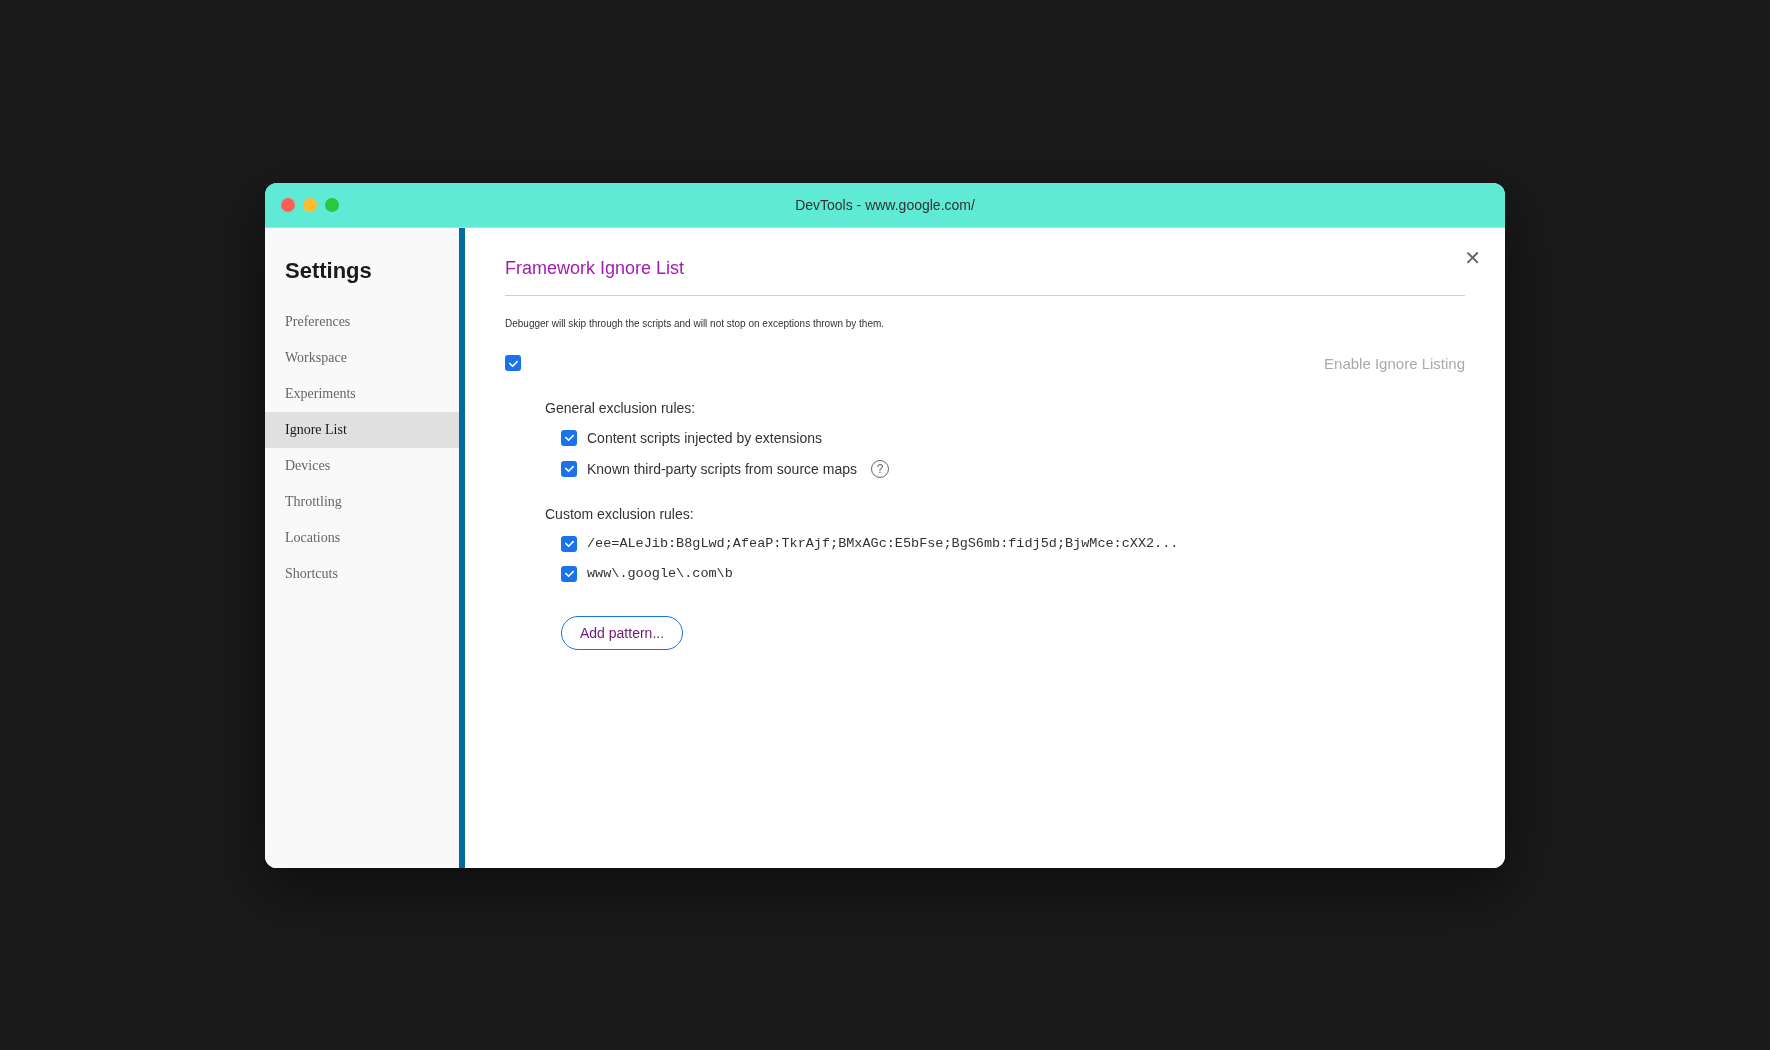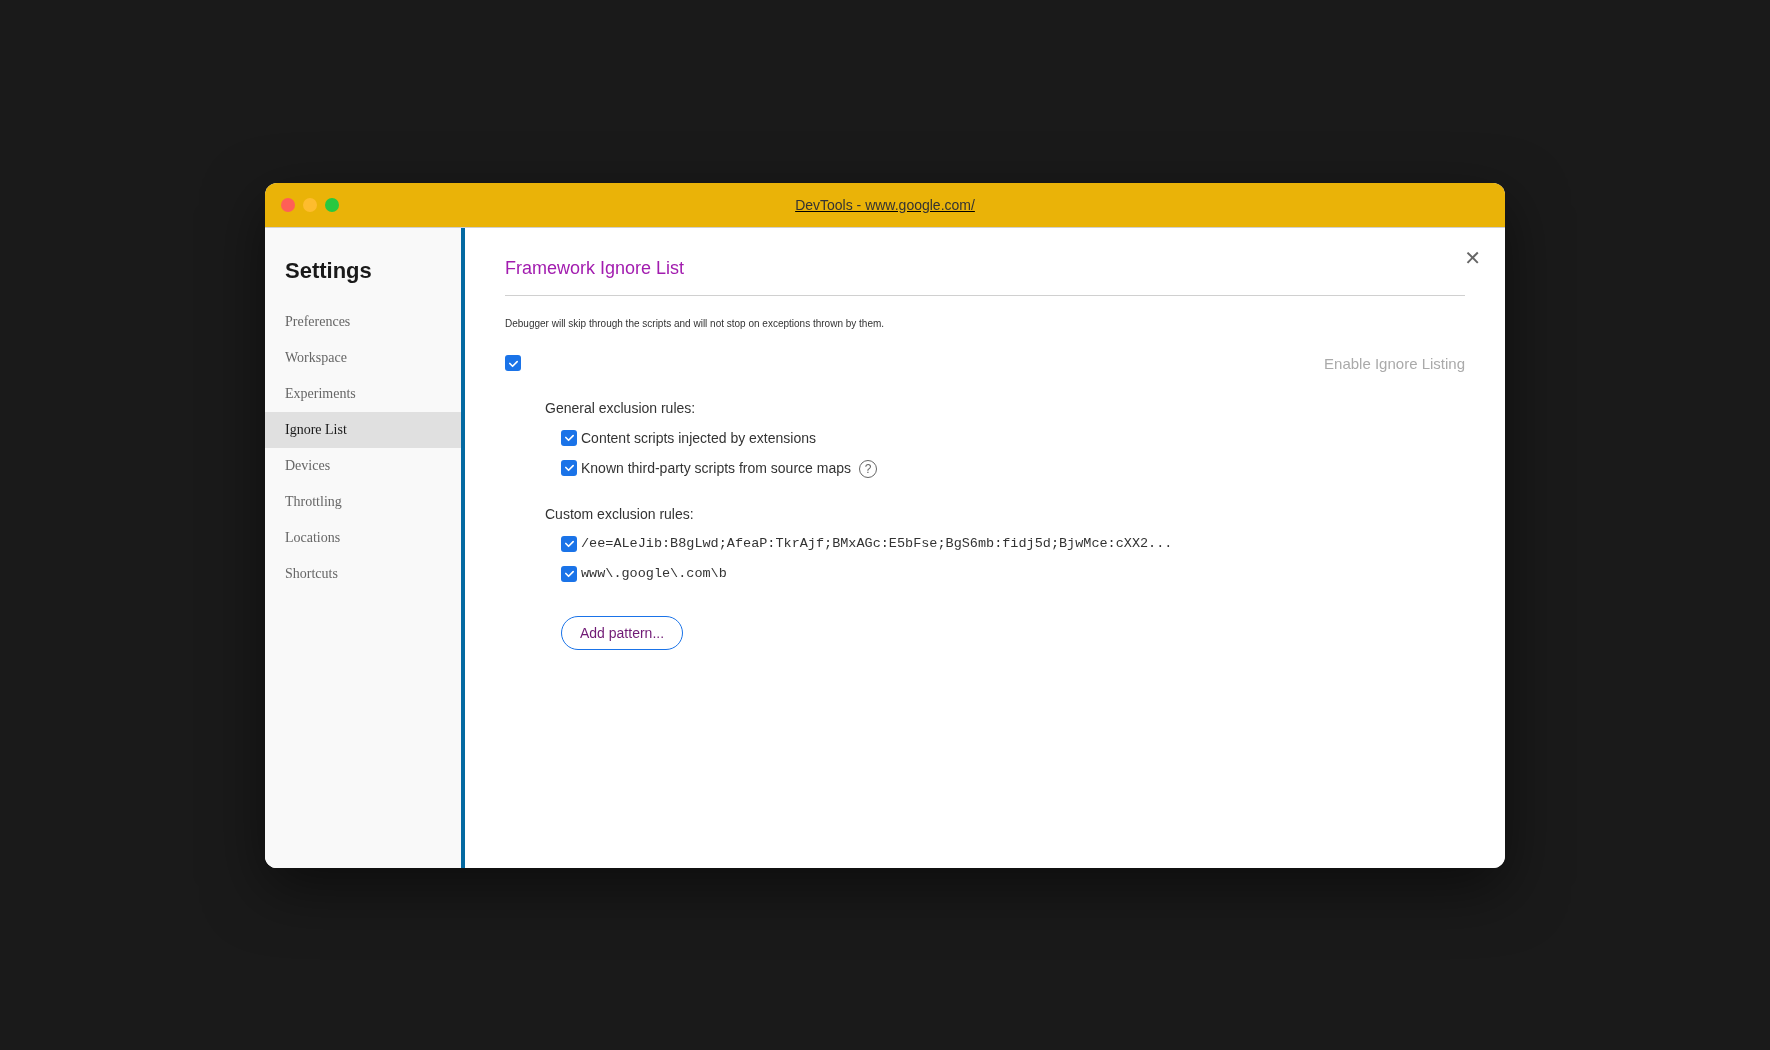--- a/index.html
+++ b/index.html
@@ -14,28 +14,27 @@
 
     .window {
       width: 1240px;
       background: #f0f0f0;
       border-radius: 12px;
       overflow: hidden;
       box-shadow: 0 20px 60px rgba(0,0,0,0.5);
     }
 
     .titlebar {
-      background: #eab308;
+      background: #5eead4;
       padding: 14px 28px;
       display: flex;
       align-items: center;
       justify-content: center;
       position: relative;
       border-bottom: 1px solid #d0d0d0;
-      text-decoration: underline;
     }
 
     .traffic-lights {
       position: absolute;
       left: 16px;
       display: flex;
       gap: 8px;
       align-items: center;
     }
 
@@ -59,21 +58,21 @@
     .content {
       display: flex;
       background: #ffffff;
       min-height: 640px;
     }
 
     .sidebar {
       width: 200px;
       background: #f9f9f9;
       padding: 30px 0 20px 0;
-      border-right: 4px solid #0369a1;
+      border-right: 6px solid #0369a1;
       flex-shrink: 0;
     }
 
     .sidebar-title {
       font-size: 22px;
       font-weight: 600;
       color: #1a1a1a;
       padding: 0 20px 20px 20px;
     }
 
@@ -163,22 +162,22 @@
     .section-label {
       font-size: 14px;
       color: #333;
       margin-bottom: 14px;
       font-weight: 400;
       padding-left: 40px;
     }
 
     .rule-row {
       display: flex;
-      align-items: flex-start;
-      gap: 4px;
+      align-items: center;
+      gap: 10px;
       margin-bottom: 14px;
       padding-left: 56px;
     }
 
     .rule-text {
       font-size: 14px;
       color: #333;
     }
 
     .help-icon {

